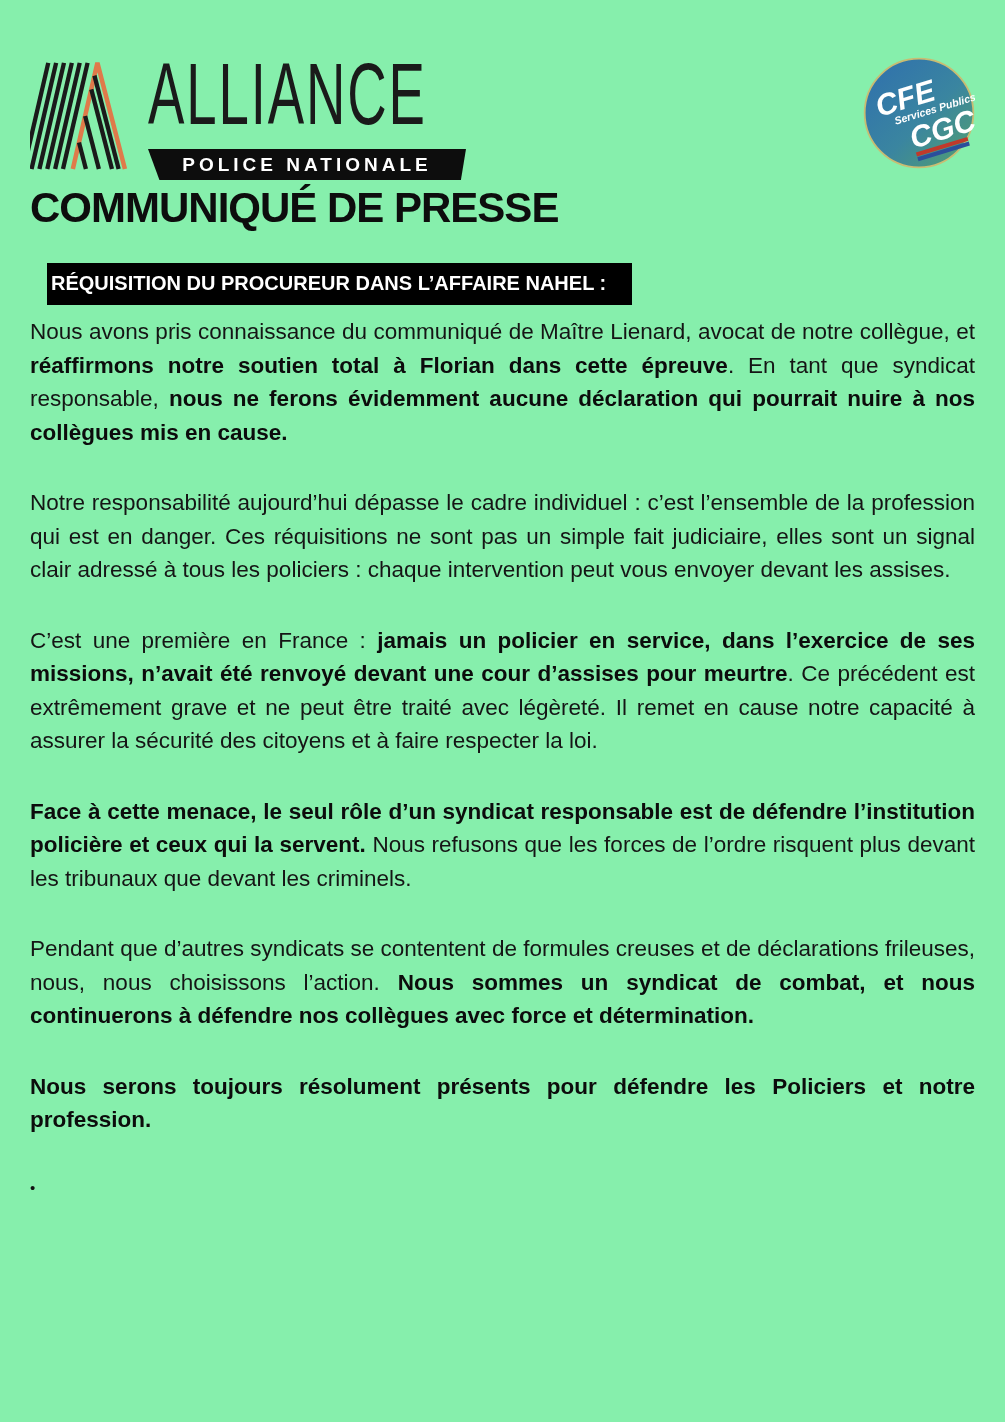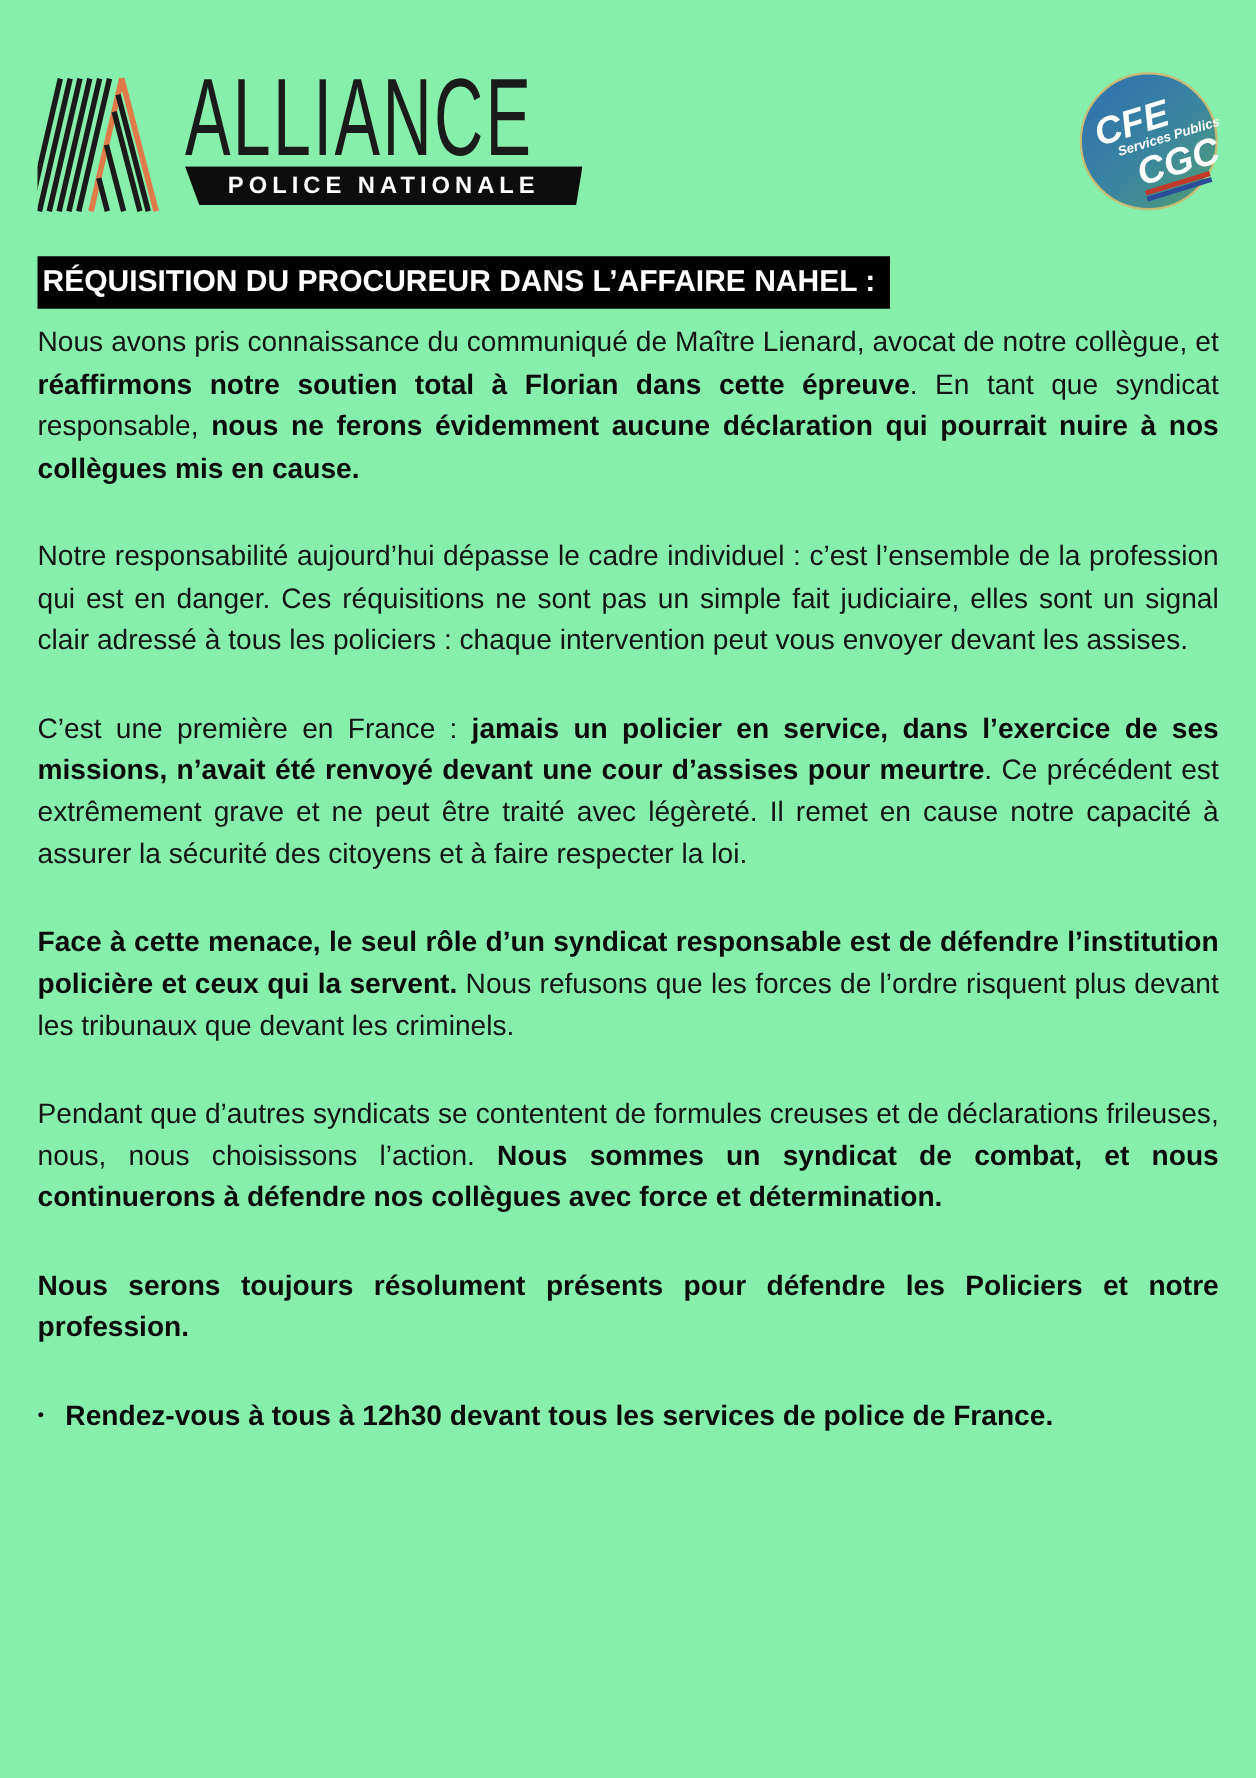--- a/index.html
+++ b/index.html
@@ -26,21 +26,21 @@
     font-size: 88px;
     line-height: 78px;
     font-weight: 300;
     letter-spacing: 3px;
     color: #1a1a1a;
     transform: scaleX(0.62);
     transform-origin: left top;
     white-space: nowrap;
   }
   .brand-banner {
-    margin-top: 0px;
+    margin-top: 16px;
     width: 318px;
     height: 31px;
     background: #0d0d0d;
     color: #ffffff;
     font-weight: bold;
     font-size: 19px;
     letter-spacing: 4px;
     text-align: center;
     line-height: 31px;
     white-space: nowrap;
@@ -62,26 +62,27 @@
     color: #0d0d0d;
   }
 
   
   .headline { margin-top: 32px; }
   .hl-line {
     display: table;
     background: #000000;
     color: #ffffff;
     font-weight: bold;
-    font-size: 24px;
+    font-size: 20px;
     line-height: 37px;
-    padding: 2px 12px 3px 4px;
+    padding: 2px 26px 3px 4px;
     margin-bottom: 5px;
     white-space: nowrap;
     letter-spacing: 0px;
+    margin-left: 17px;
   }
 
   
   .body-copy { margin-top: 10px; }
   .body-copy p {
     margin: 0 0 37px 0;
     font-size: 22.5px;
     line-height: 33.5px;
     text-align: justify;
     color: #151515;
@@ -145,33 +146,33 @@
         <g transform="rotate(-17 50 50)" fill="#ffffff" font-family="Liberation Sans, sans-serif" font-style="italic" font-weight="bold">
           <text x="15" y="43" font-size="27">CFE</text>
           <text x="27" y="54" font-size="9.5">Services Publics</text>
           <text x="36" y="79" font-size="27">CGC</text>
           <rect x="37" y="83" width="48" height="3.6" fill="#C0392B"></rect>
           <rect x="37" y="87.4" width="48" height="3.6" fill="#2B4E9B"></rect>
         </g>
       </svg>
     </div>
 
+    <h1 class="doc-type">COMMUNIQUÉ DE PRESSE</h1>
   </header>
 
   <section class="headline">
       <span class="hl-line" style="background: rgb(0, 0, 0); color: rgb(255, 255, 255);">RÉQUISITION DU PROCUREUR DANS L’AFFAIRE NAHEL :</span>
     </section>
 
   <main class="body-copy">
       <p><span>Nous avons pris connaissance du communiqué de Maître Lienard, avocat de notre collègue, et </span><strong>réaffirmons notre soutien total à Florian dans cette épreuve</strong><span>. En tant que syndicat responsable, </span><strong>nous ne ferons évidemment aucune déclaration qui pourrait nuire à nos collègues mis en cause.</strong></p>
       <p><span>Notre responsabilité aujourd’hui dépasse le cadre individuel : c’est l’ensemble de la profession qui est en danger. Ces réquisitions ne sont pas un simple fait judiciaire, elles sont un signal clair adressé à tous les policiers : chaque intervention peut vous envoyer devant les assises.</span></p>
       <p><span>C’est une première en France : </span><strong>jamais un policier en service, dans l’exercice de ses missions, n’avait été renvoyé devant une cour d’assises pour meurtre</strong><span>. Ce précédent est extrêmement grave et ne peut être traité avec légèreté. Il remet en cause notre capacité à assurer la sécurité des citoyens et à faire respecter la loi.</span></p>
       <p><strong>Face à cette menace, le seul rôle d’un syndicat responsable est de défendre l’institution policière et ceux qui la servent. </strong><span>Nous refusons que les forces de l’ordre risquent plus devant les tribunaux que devant les criminels.</span></p>
       <p><span>Pendant que d’autres syndicats se contentent de formules creuses et de déclarations frileuses, nous, nous choisissons l’action. </span><strong>Nous sommes un syndicat de combat, et nous continuerons à défendre nos collègues avec force et détermination.</strong></p>
       <p><strong>Nous serons toujours résolument présents pour défendre les Policiers et notre profession.</strong></p>
     </main>
 
   <div class="bullet-row">
     <span class="bullet-marker">•</span>
-    <span class="bullet-text">Rendez-vous à tous à 12h30 devant tous les services de police de France.</span>
   </div>
 
 </div>
 
 </body></html>

